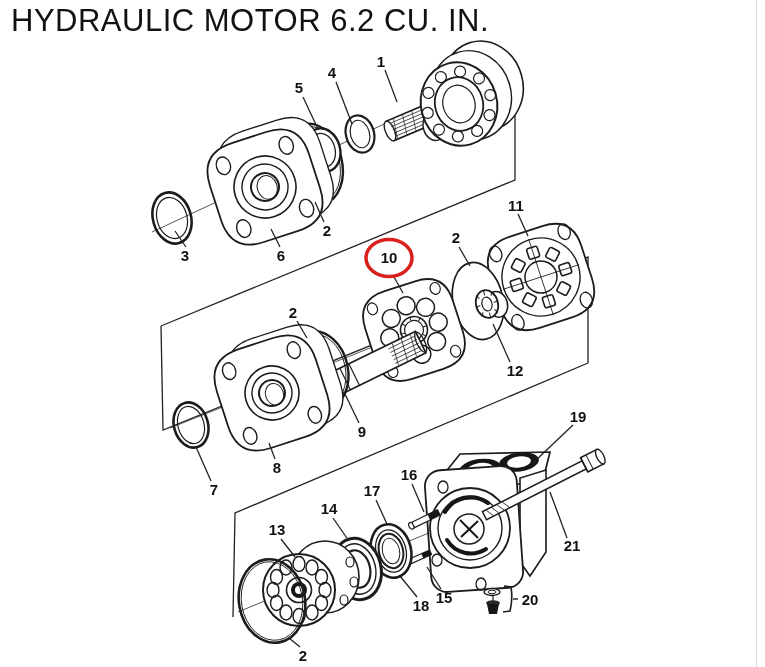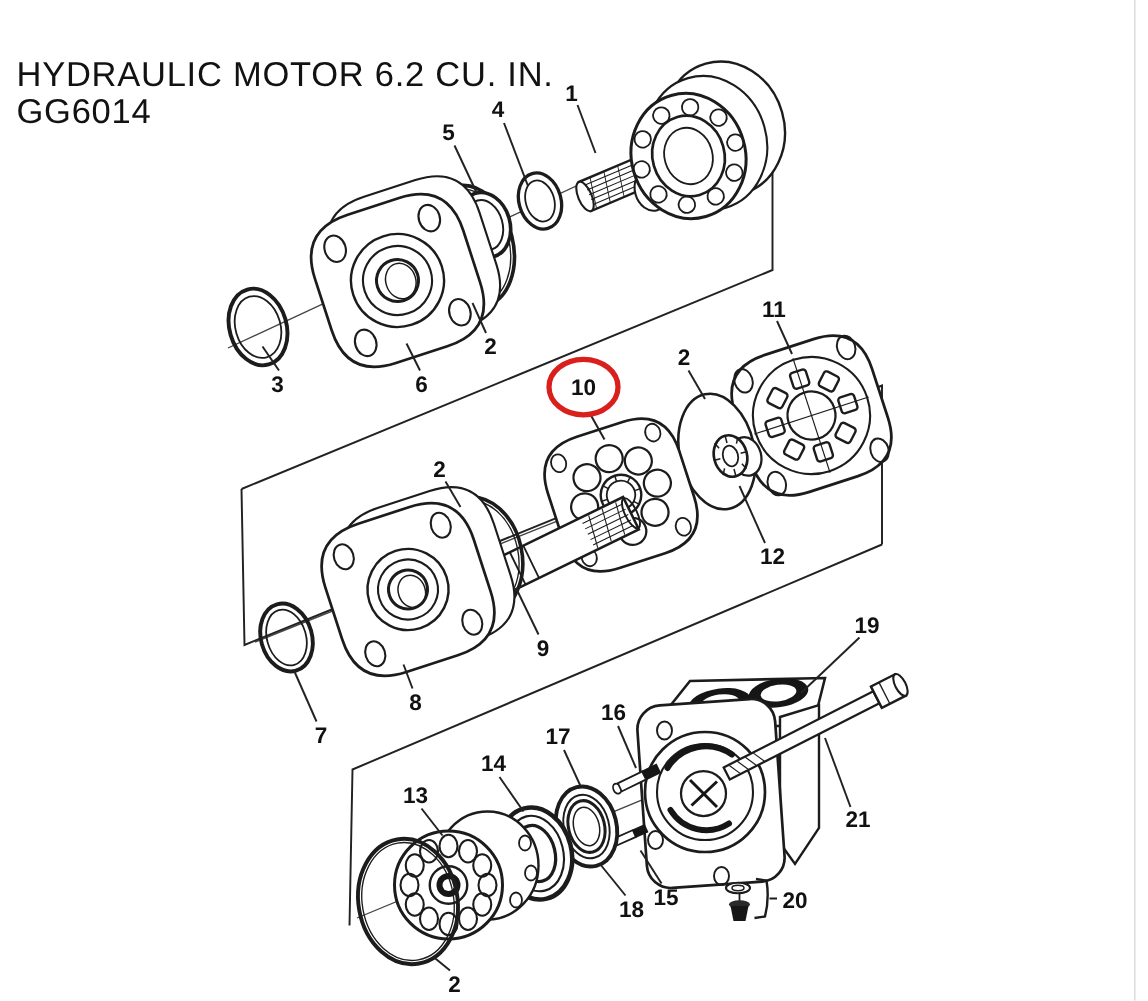--- a/index.html
+++ b/index.html
@@ -1,34 +1,33 @@
 <!DOCTYPE html>
 <html><head>
 <meta charset="utf-8">
 <style>
   html,body{margin:0;padding:0;background:#ffffff;}
   body{width:765px;height:667px;position:relative;overflow:hidden;
        font-family:"Liberation Sans",sans-serif;}
   .page-title{position:absolute;left:11px;top:4px;color:#121212;
-       font-size:23px;font-weight:400;letter-spacing:.5px;line-height:1.07;margin-top:33px;}
+       font-size:31px;font-weight:400;letter-spacing:.5px;line-height:1.07;}
   .right-edge{position:absolute;right:8px;top:0;width:1px;height:667px;
        background:#dcdcdc;}
   svg{position:absolute;left:0;top:0;}
   .ln{stroke:#222;stroke-width:1.3;fill:none;}
   .thin{stroke:#444;stroke-width:.9;fill:none;}
   .pt{stroke:#1c1c1c;fill:none;}
   .wf{fill:#ffffff;stroke:#1c1c1c;}
   .callout{font-size:15px;font-weight:700;fill:#111;text-anchor:middle;}
 </style>
 </head>
 <body>
 
 <div class="page-title">
   <div>HYDRAULIC MOTOR 6.2 CU. IN.</div>
-  <div>GG6014</div>
 </div>
 
 <svg width="765" height="667" viewBox="0 0 765 667">
   <defs>
     <path id="sq52" d="M-52,-18 Q-52,-52 -18,-52 L18,-52 Q52,-52 52,-18 L52,18 Q52,52 18,52 L-18,52 Q-52,52 -52,18 Z"></path>
     <path id="sq46" d="M-46,-16 Q-46,-46 -16,-46 L16,-46 Q46,-46 46,-16 L46,16 Q46,46 16,46 L-16,46 Q-46,46 -46,16 Z"></path>
     <path id="sq48" d="M-48,-17 Q-48,-48 -17,-48 L17,-48 Q48,-48 48,-17 L48,17 Q48,48 17,48 L-17,48 Q-48,48 -48,17 Z"></path>
   </defs>
 
   <g>

